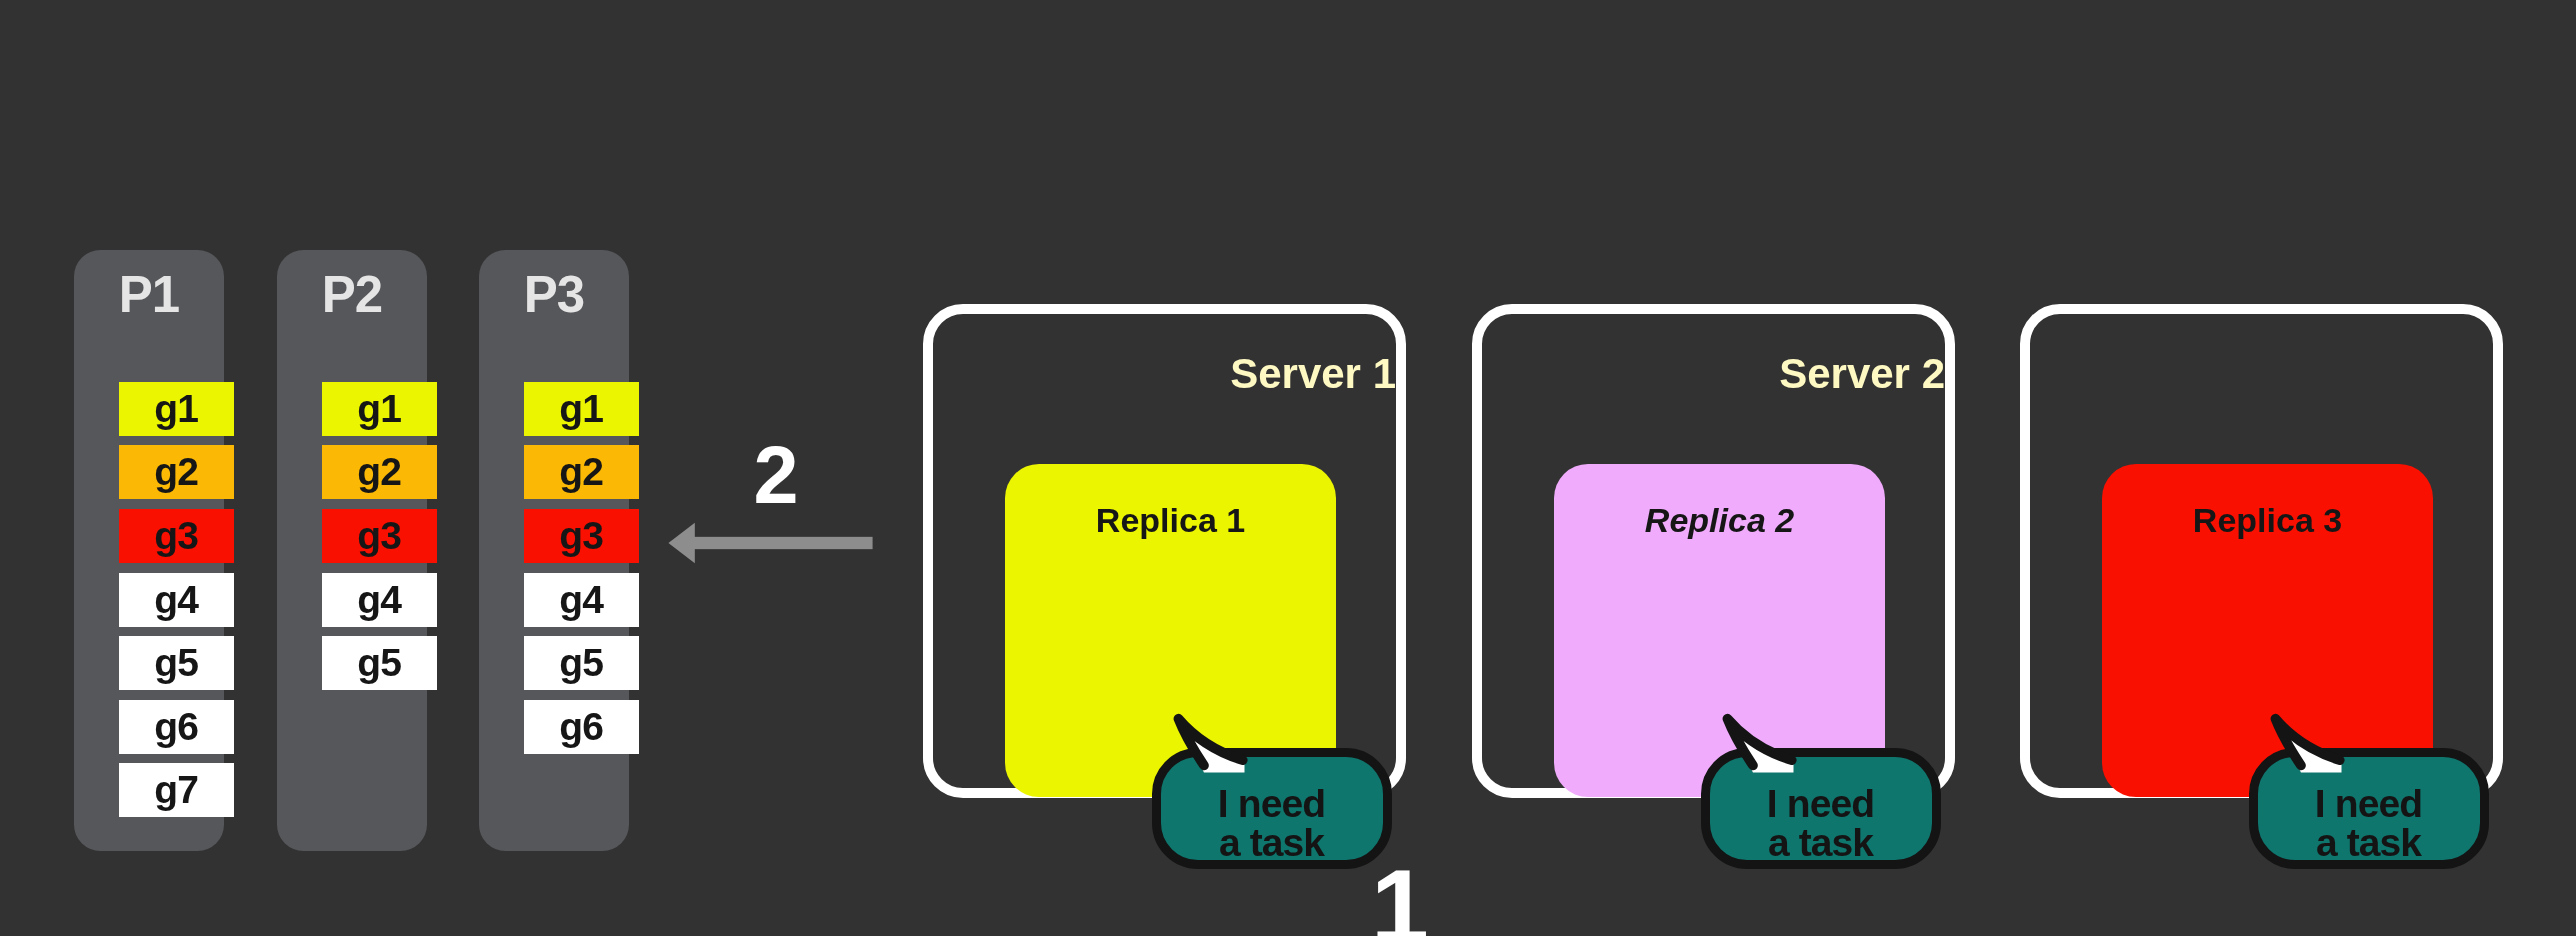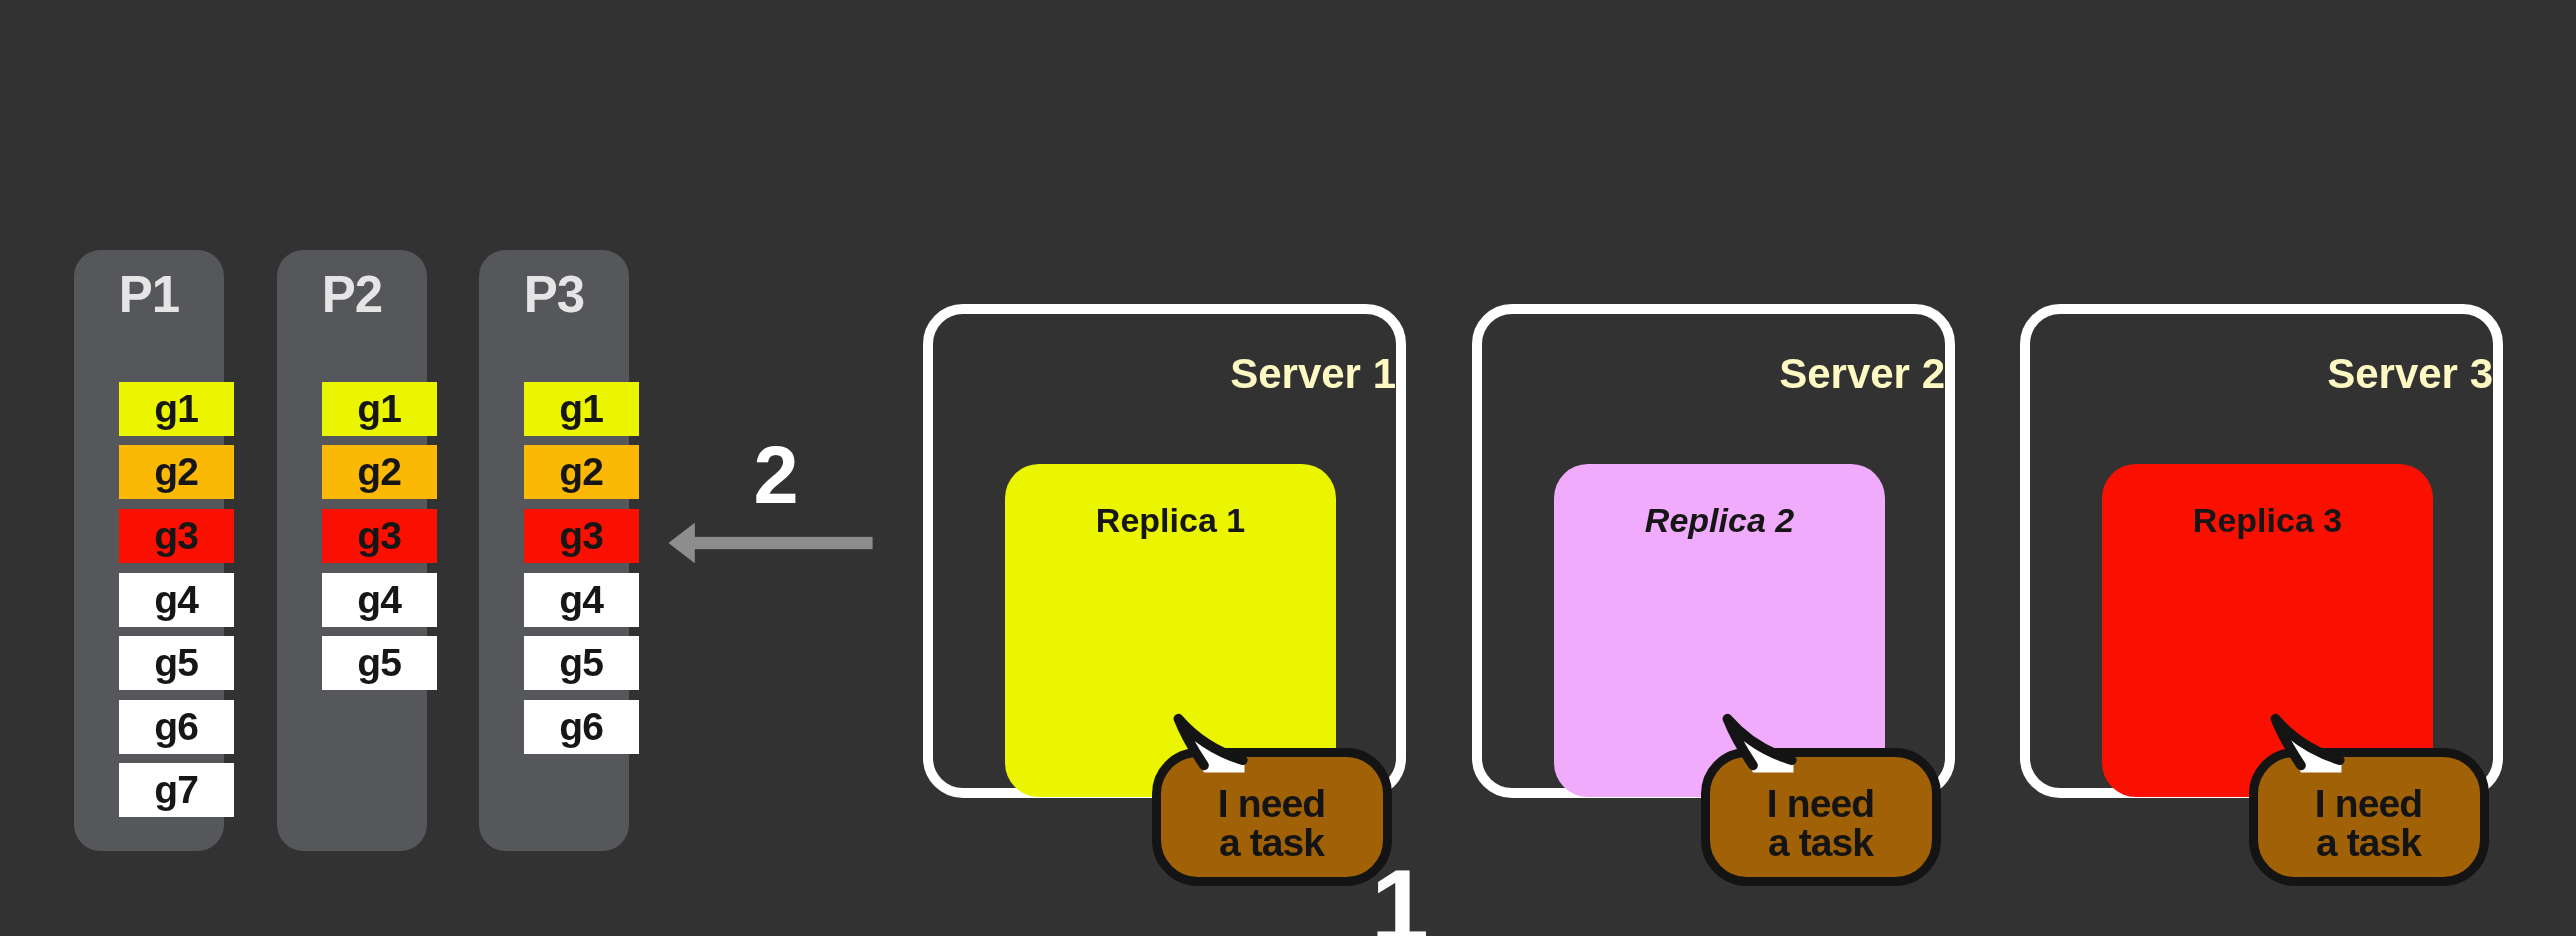--- a/index.html
+++ b/index.html
@@ -40,22 +40,22 @@
   }
   .replica{
     position:absolute;left:72px;top:150px;width:331px;height:333px;border-radius:34px;
   }
   .replica-label{
     position:absolute;top:37px;left:0;width:100%;height:39px;line-height:39px;
     text-align:center;font-size:34px;font-weight:bold;color:#161616;
   }
   
   .bubble{
-    position:absolute;left:219px;top:434px;width:240px;height:138px;
-    background:#a16207;border:9.7px solid #141414;border-radius:46px;box-sizing:border-box;
+    position:absolute;left:219px;top:434px;width:240px;height:121px;
+    background:#0f766e;border:9.7px solid #141414;border-radius:46px;box-sizing:border-box;
   }
   .bubble-text{
     position:absolute;top:27px;left:0;width:221px;
     text-align:center;font-size:39px;line-height:39px;font-weight:bold;color:#141414;letter-spacing:-0.9px;
   }
   .tail-svg{position:absolute;left:-3.5px;top:-55px;width:99px;height:74px;overflow:visible;}
   .tail-fill{fill:#FFFFFF;stroke:none;}
   .tail-stroke{fill:none;stroke:#141414;stroke-width:11;stroke-linecap:round;stroke-linejoin:round;}
 </style>
 </head>
@@ -127,21 +127,20 @@
         <path class="tail-stroke" d="M 52,72 C 40,54 30,37 23,19 C 40,39 64,56 96,66"></path>
       </svg>
       <div class="bubble-text">
         <div>I need</div>
         <div>a task</div>
       </div>
     </div>
   </div>
 
   <div class="server" style="left:2020px">
-    <div class="server-label">Server 3</div>
     <div class="replica" style="background-color: rgb(250, 16, 0);">
       <div class="replica-label">Replica 3</div>
     </div>
     <div class="bubble">
       <svg class="tail-svg" viewBox="0 0 112 84">
         <path class="tail-fill" d="M 52,80 C 40,56 30,37 23,19 C 40,39 64,57 98,66 L 98,80 Z"></path>
         <path class="tail-stroke" d="M 52,72 C 40,54 30,37 23,19 C 40,39 64,56 96,66"></path>
       </svg>
       <div class="bubble-text">
         <div>I need</div>

